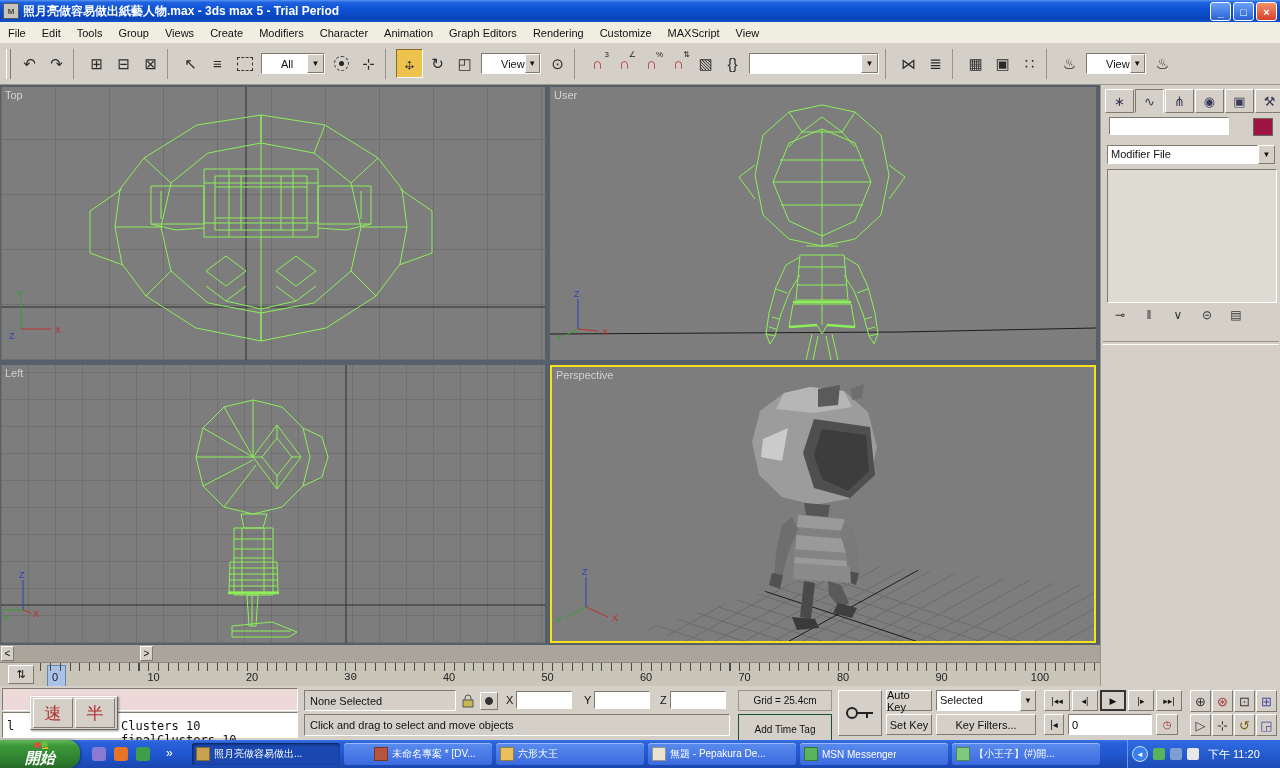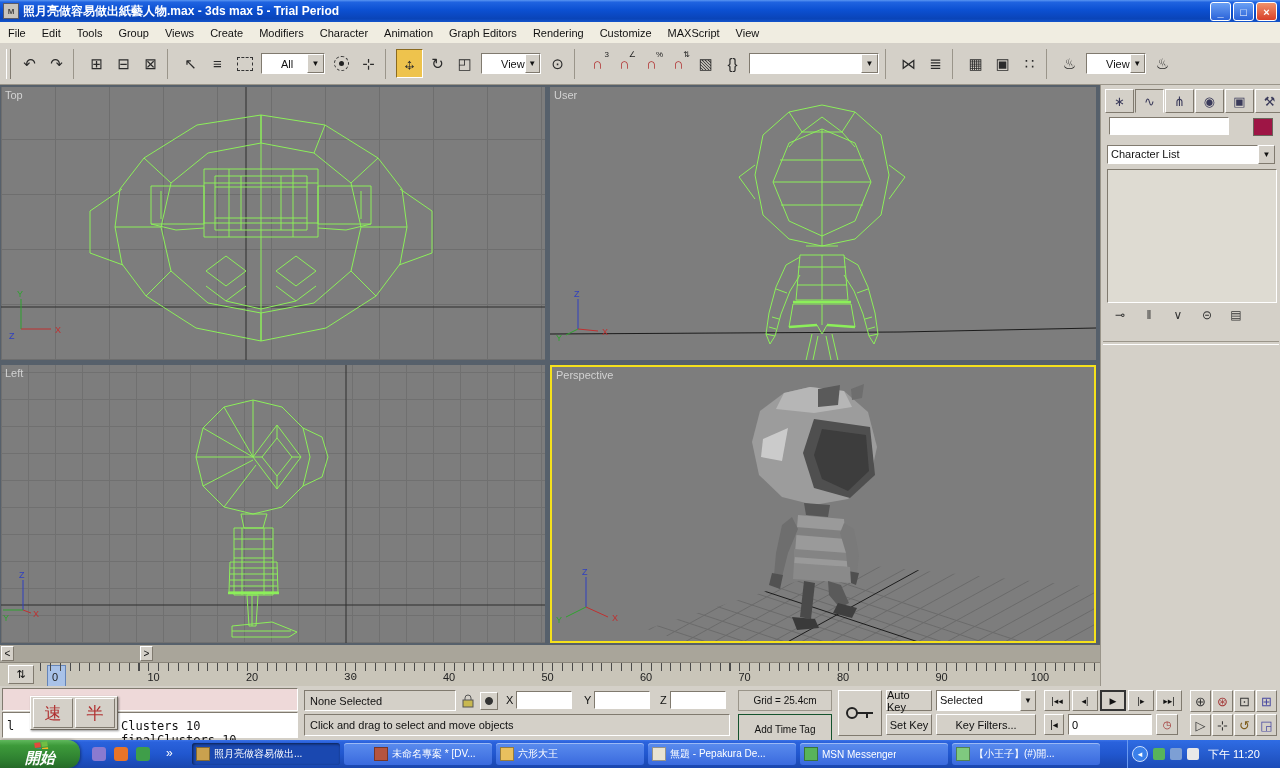--- a/index.html
+++ b/index.html
@@ -439,21 +439,21 @@
         <div class="cp-tab">
           <span>▣</span>
         </div>
         <div class="cp-tab">
           <span>⚒</span>
         </div>
       </div>
     <input class="field abs" style="left: 8px; top: 32px; width: 120px; height: 18px;" value="">
     <div class="swatch abs" style="left:152px;top:33px;background:#9e1545;"></div>
     <div class="abs" style="left:6px;top:60px;width:168px;height:19px;display:flex;">
-      <div class="field" style="flex:1;height:19px;line-height:15px;">Character List</div>
+      <div class="field" style="flex:1;height:19px;line-height:15px;">Modifier File</div>
       <div class="raised sm-btn" style="width:17px;height:19px;font-size:8px;">▼</div>
     </div>
     <div class="cp-stack abs" style="left:6px;top:84px;width:168px;height:132px;"></div>
     <div class="abs" style="left:6px;top:220px;width:170px;display:flex;" id="cp-stack-btns">
         <div class="cp-btn">⊸</div>
         <div class="cp-btn">‖</div>
         <div class="cp-btn">∨</div>
         <div class="cp-btn">⊝</div>
         <div class="cp-btn">▤</div>
       </div>

